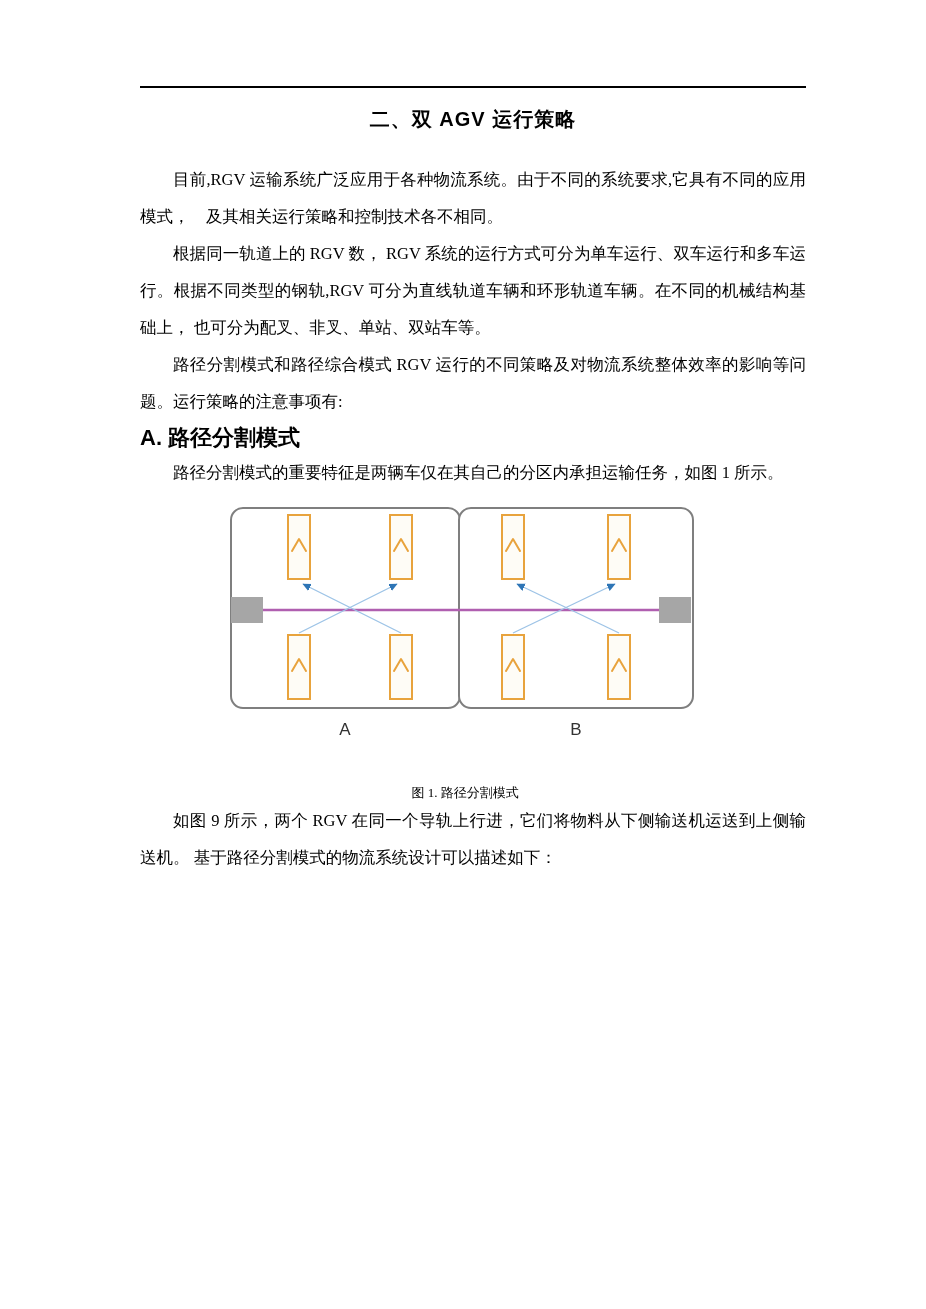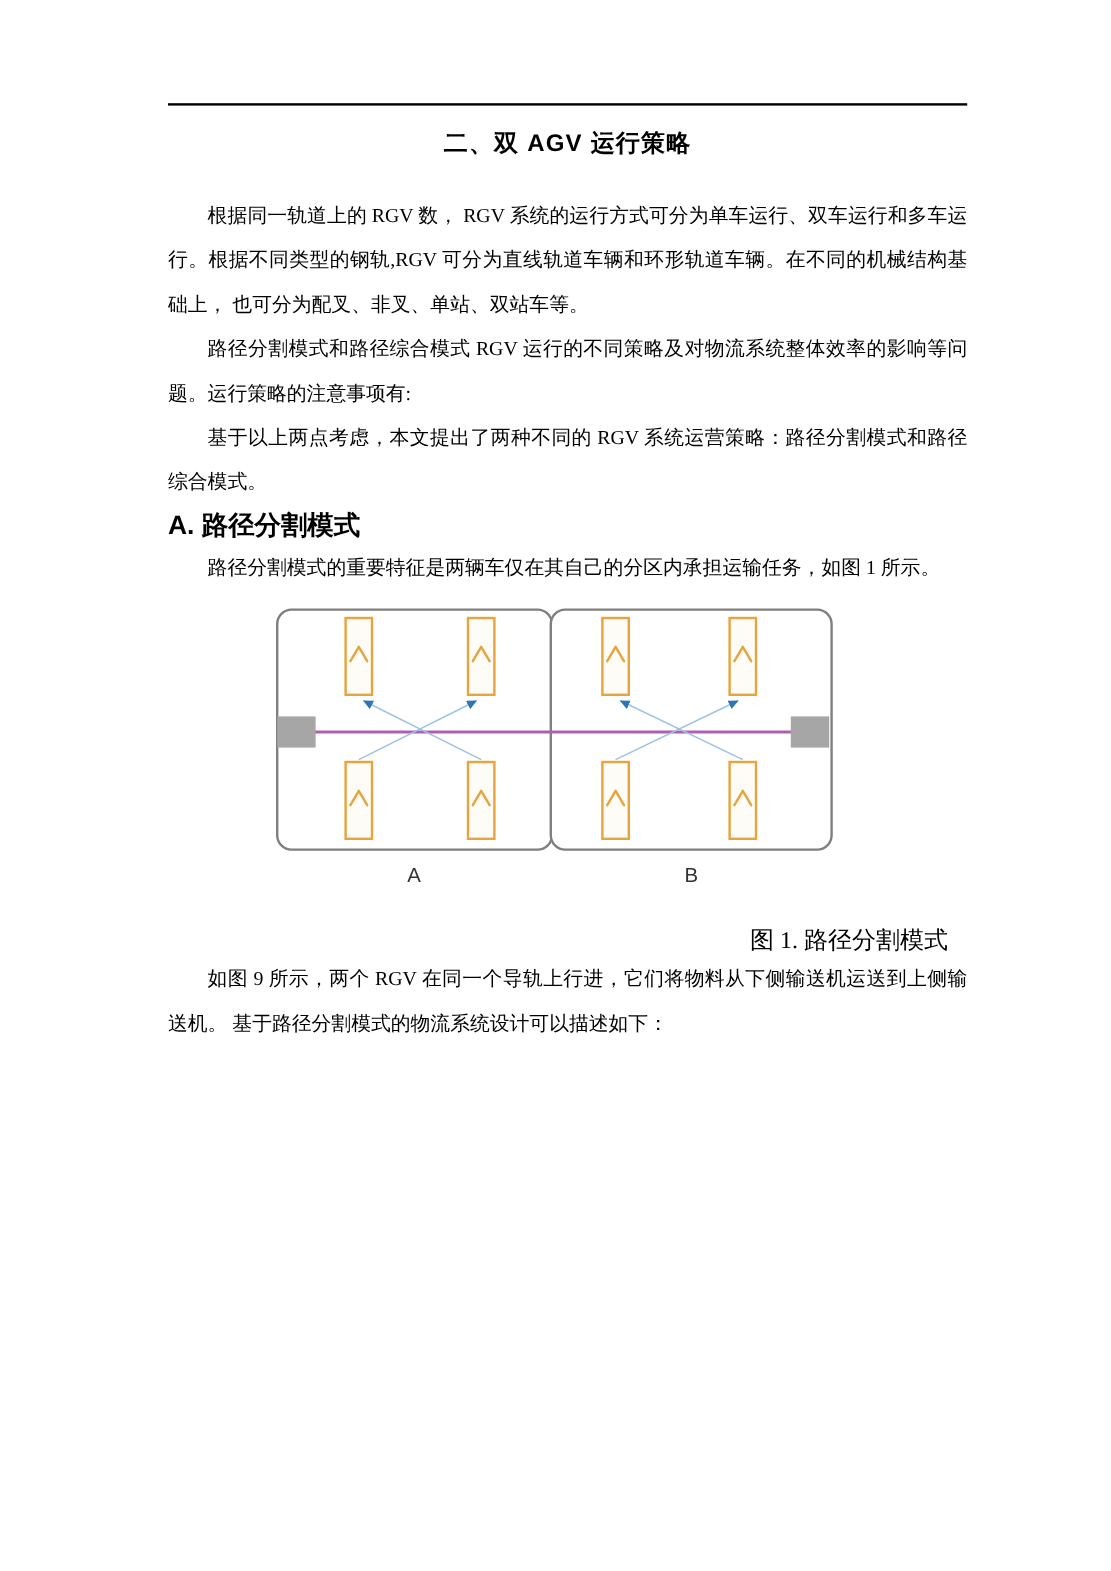--- a/index.html
+++ b/index.html
@@ -53,23 +53,23 @@
     line-height: 32px;
     margin-top: 2px;
   }
   .figure {
     margin: 14px 0 0 88px;
     width: 470px;
   }
   .caption {
     width: 650px;            
     margin-left: -88px;
-    margin-top: 22px;
-    text-align: right;
-    font-size: 20px;
+    margin-top: 37px;
+    text-align: center;
+    font-size: 13px;
   }
   .figure-wrap { margin-bottom: 6px; }
 
   
   .zone { fill: #ffffff; stroke: #7f7f7f; stroke-width: 2; }
   .rail { stroke: #b05fb0; stroke-width: 2.5; }
   .flow { stroke: #9dc3e6; stroke-width: 1.3; }
   .arrow-head { fill: #2e75b6; }
   .conveyor { fill: #fefcf6; stroke: #e8a33d; stroke-width: 2; }
   .chevron { fill: none; stroke: #e8a33d; stroke-width: 2; stroke-linecap: round; stroke-linejoin: round; }
@@ -84,28 +84,28 @@
 </head>
 <body>
 
 <div class="page">
   <div class="content">
 
     <div class="header-rule"></div>
 
     <h1 class="doc-title">二、双 AGV 运行策略</h1>
 
+    <p class="para indent">目前,RGV 运输系统广泛应用于各种物流系统。由于不同的系统要求,它具有不同的应用模式，　及其相关运行策略和控制技术各不相同。</p>
 
     <p class="para indent">根据同一轨道上的 RGV 数， RGV 系统的运行方式可分为单车运行、双车运行和多车运行。根据不同类型的钢轨,RGV 可分为直线轨道车辆和环形轨道车辆。在不同的机械结构基础上， 也可分为配叉、非叉、单站、双站车等。</p>
 
     <p class="para indent">路径分割模式和路径综合模式 RGV 运行的不同策略及对物流系统整体效率的影响等问题。运行策略的注意事项有:</p>
 
 
 
-    <p class="para indent">基于以上两点考虑，本文提出了两种不同的 RGV 系统运营策略：路径分割模式和路径综合模式。</p>
 
     <h2 class="section-heading">A. 路径分割模式</h2>
 
     <p class="para indent">路径分割模式的重要特征是两辆车仅在其自己的分区内承担运输任务，如图 1 所示。</p>
 
     <figure class="figure">
       <div class="figure-wrap">
         <svg class="diagram" width="470" height="238" viewBox="0 0 470 238" xmlns="http://www.w3.org/2000/svg">
           <defs>
             <marker id="arrow" markerWidth="8" markerHeight="8" refX="6" refY="3" orient="auto">

